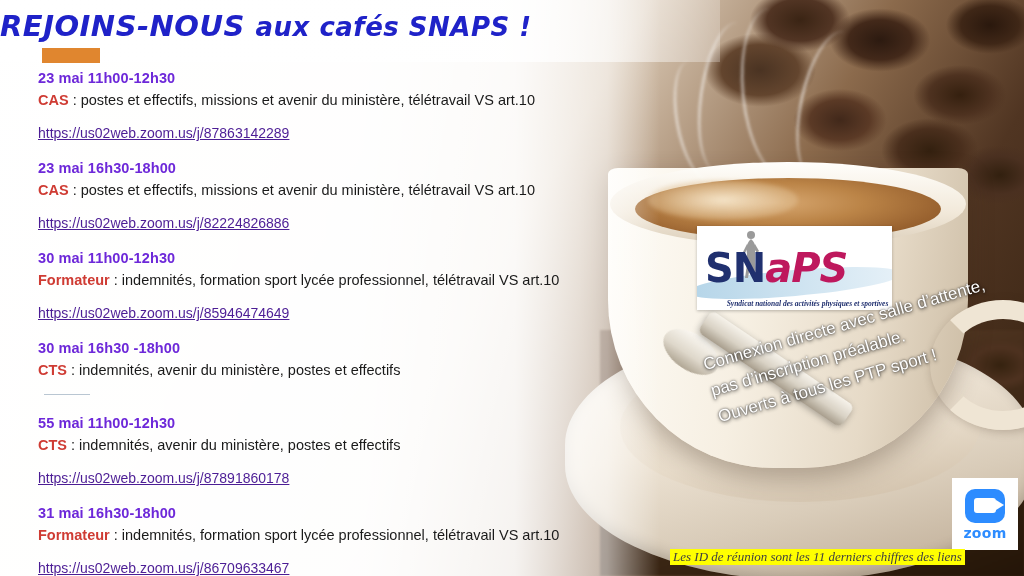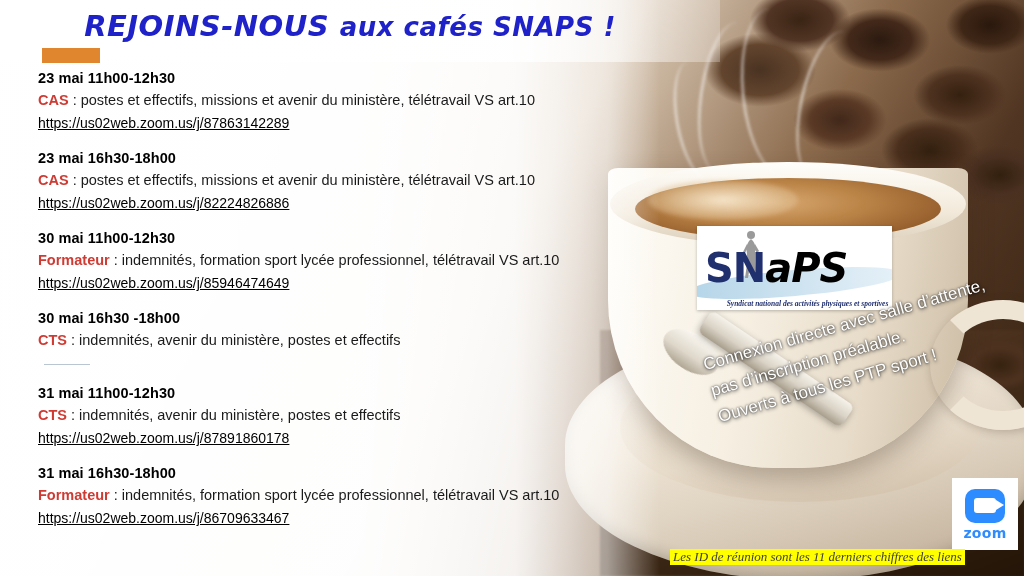--- a/index.html
+++ b/index.html
@@ -113,51 +113,51 @@
       rgba(255,255,255,.55) 92%,
       rgba(255,255,255,0) 100%);
   }
   .top-wash{
     position:absolute;left:0;top:0;width:720px;height:62px;
     background:linear-gradient(90deg,rgba(255,255,255,.97) 0%,rgba(255,255,255,.9) 70%,rgba(255,255,255,.25) 100%);
   }
 
   
   .title{
-    position:absolute;left:0;top:9px;width:700px;text-align:center;
+    position:absolute;left:0;top:9px;width:700px;
     font-family:"DejaVu Sans", sans-serif;
     font-weight:700;font-style:italic;
     font-size:29px;letter-spacing:.5px;
     color:#1f22c8;
     text-shadow:0 1px 0 rgba(255,255,255,.9);
     white-space:nowrap;
   }
   .title .part2{font-size:26px;}
 
   
   .orange-bar{
     position:absolute;left:42px;top:48px;width:58px;height:15px;
     background:#e0862f;
   }
 
   
   .schedule{position:absolute;left:38px;top:68px;width:600px;}
   .entry{margin-bottom:14px;}
   .entry .when{
     font-family:"Liberation Sans", sans-serif;
-    font-weight:bold;font-size:14.5px;color:#000000;
+    font-weight:bold;font-size:14.5px;color:#6d28d9;
     line-height:20px;letter-spacing:.1px;
   }
   .entry .desc{
     font-size:14.5px;color:#1a1a1a;line-height:21px;margin-top:2px;
   }
   .entry .desc .cat{color:#cf3b33;font-weight:bold;}
   .entry .link{
-    font-size:14px;color:#000000;text-decoration:underline;
-    line-height:21px;margin-top:2px;display:inline-block;cursor:pointer;text-align:right;
+    font-size:14px;color:#4c1d95;text-decoration:underline;
+    line-height:21px;margin-top:12px;display:inline-block;cursor:pointer;text-align:right;
   }
   .entry .trail{
     display:inline-block;width:46px;height:1px;background:#b9c6d2;
     vertical-align:bottom;margin-left:6px;margin-bottom:4px;
   }
 
   
   .snaps-logo{
     position:absolute;left:697px;top:226px;width:195px;height:84px;
     background:#ffffff;overflow:hidden;
@@ -170,21 +170,21 @@
   }
   .snaps-figure{
     position:absolute;left:44px;top:4px;width:20px;height:52px;
   }
   .snaps-word{
     position:absolute;left:8px;top:22px;
     font-family:"DejaVu Sans", sans-serif;font-weight:bold;
     font-size:40px;letter-spacing:-1px;line-height:40px;
   }
   .snaps-word .sn{color:#20306f;text-align:center;}
-  .snaps-word .aps{color:#000000;font-style:italic;}
+  .snaps-word .aps{color:#be185d;font-style:italic;}
   .snaps-tag{
     position:absolute;left:0;bottom:2px;width:195px;text-align:center;
     font-family:"Liberation Serif", serif;
     font-size:7.5px;font-weight:bold;font-style:italic;color:#20306f;
     white-space:nowrap;
     padding-left:13px;
   }
 
   
   .note{
@@ -281,21 +281,21 @@
       <a class="link">https://us02web.zoom.us/j/85946474649</a>
     </div>
 
     <div class="entry">
       <div class="when">30 mai 16h30 -18h00</div>
       <div class="desc"><span class="cat">CTS</span><span> : indemnités, avenir du ministère, postes et effectifs</span></div>
       <span class="trail"></span>
     </div>
 
     <div class="entry">
-      <div class="when">31 mai 11h00-12h30</div>
+      <div class="when">55 mai 11h00-12h30</div>
       <div class="desc"><span class="cat">CTS</span><span> : indemnités, avenir du ministère, postes et effectifs</span></div>
       <a class="link">https://us02web.zoom.us/j/87891860178</a>
     </div>
 
     <div class="entry">
       <div class="when">31 mai  16h30-18h00</div>
       <div class="desc"><span class="cat">Formateur</span><span> : indemnités, formation sport lycée professionnel,  télétravail VS art.10</span></div>
       <a class="link">https://us02web.zoom.us/j/86709633467</a>
     </div>
 

